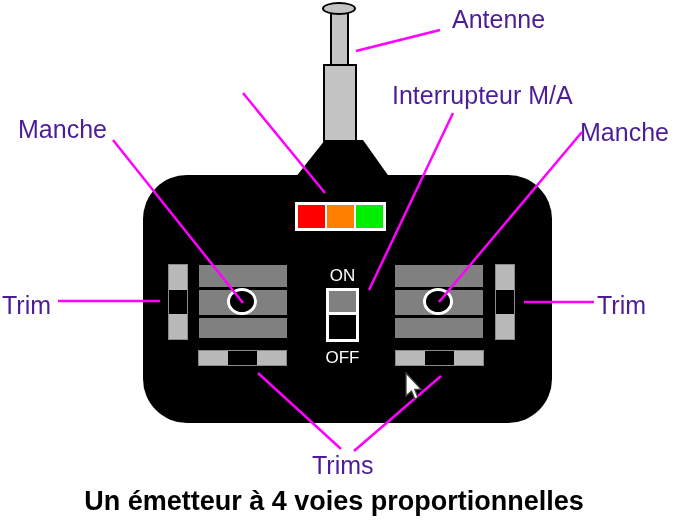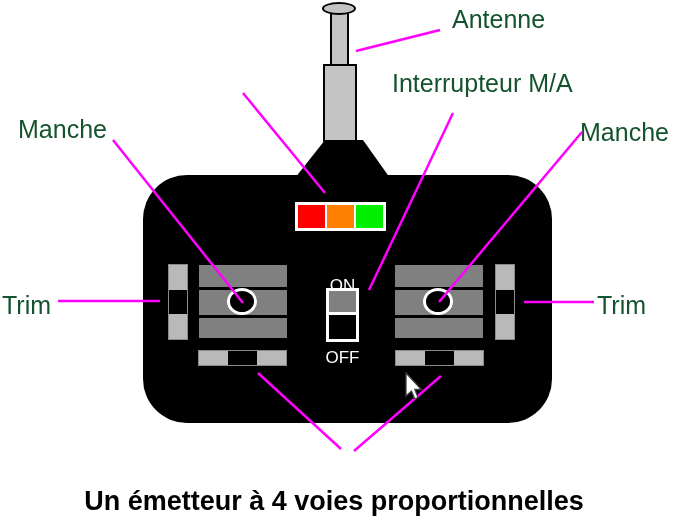--- a/index.html
+++ b/index.html
@@ -42,28 +42,28 @@
   .htrim { width:89px; height:16px; border:1px solid #8a8a8a; display:flex; }
   .htrim-l { left:198px; top:350px; }
   .htrim-r { left:395px; top:350px; }
   .seg-light { flex:1; background:#b9b9b9; }
   .seg-dark  { flex:1; background:#000; }
 
   
   .switch { left:326px; top:288px; width:33px; height:54px; border:3px solid #fff; background:#000; }
   .switch-top { width:100%; height:50%; background:#808080; border-bottom:3px solid #fff; }
   .sw-label { color:#fff; font-size:17px; line-height:20px; text-align:center; }
-  .sw-on  { left:322px; top:276px; width:41px; }
+  .sw-on  { left:322px; top:266px; width:41px; }
   .sw-off { left:322px; top:348px; width:41px; }
 
   
-  .lbl { color:#14532d; font-size:25px; line-height:30px; white-space:nowrap; }
+  .lbl { color:#4c1d95; font-size:25px; line-height:30px; white-space:nowrap; }
   .lbl-antenne      { left:452px; top:4px;   }
   .lbl-indicateur   { left:65px;  top:53px;  }
-  .lbl-interrupteur { left:392px; top:68px;  }
+  .lbl-interrupteur { left:392px; top:80px;  }
   .lbl-manche-l     { left:18px;  top:114px; }
   .lbl-manche-r     { left:580px; top:117px; }
   .lbl-trim-l       { left:2px;   top:290px; }
   .lbl-trim-r       { left:597px; top:290px; }
   .lbl-trims        { left:312px; top:450px; }
 
   .caption { left:-5px; top:485px; width:678px; text-align:center;
              font-size:27px; line-height:32px; font-weight:bold; color:#000; }
 
   .lines { left:0; top:0; width:678px; height:532px; pointer-events:none; }
@@ -124,20 +124,21 @@
     <div class="seg-dark"></div>
     <div class="seg-light"></div>
   </div>
 
   <div class="abs lbl lbl-antenne">Antenne</div>
   <div class="abs lbl lbl-interrupteur">Interrupteur M/A</div>
   <div class="abs lbl lbl-manche-l">Manche</div>
   <div class="abs lbl lbl-manche-r">Manche</div>
   <div class="abs lbl lbl-trim-l">Trim</div>
   <div class="abs lbl lbl-trim-r">Trim</div>
+  <div class="abs lbl lbl-trims">Trims</div>
 
   <div class="abs caption">Un émetteur à 4 voies proportionnelles</div>
 
   <svg class="abs lines" viewBox="0 0 678 532" width="678" height="532">
     <line x1="440" y1="30" x2="356" y2="51" stroke-width="2.5" stroke="#ff00ff"></line>
     <line x1="243" y1="93" x2="325" y2="193" stroke-width="2.5" stroke="#ff00ff"></line>
     <line x1="453" y1="113" x2="369" y2="290" stroke-width="2.5" stroke="#ff00ff"></line>
     <line x1="113" y1="140" x2="243" y2="303" stroke-width="2.5" stroke="#ff00ff"></line>
     <line x1="582" y1="132" x2="439" y2="302" stroke-width="2.5" stroke="#ff00ff"></line>
     <line x1="58" y1="301" x2="160" y2="301" stroke-width="2.5" stroke="#ff00ff"></line>

